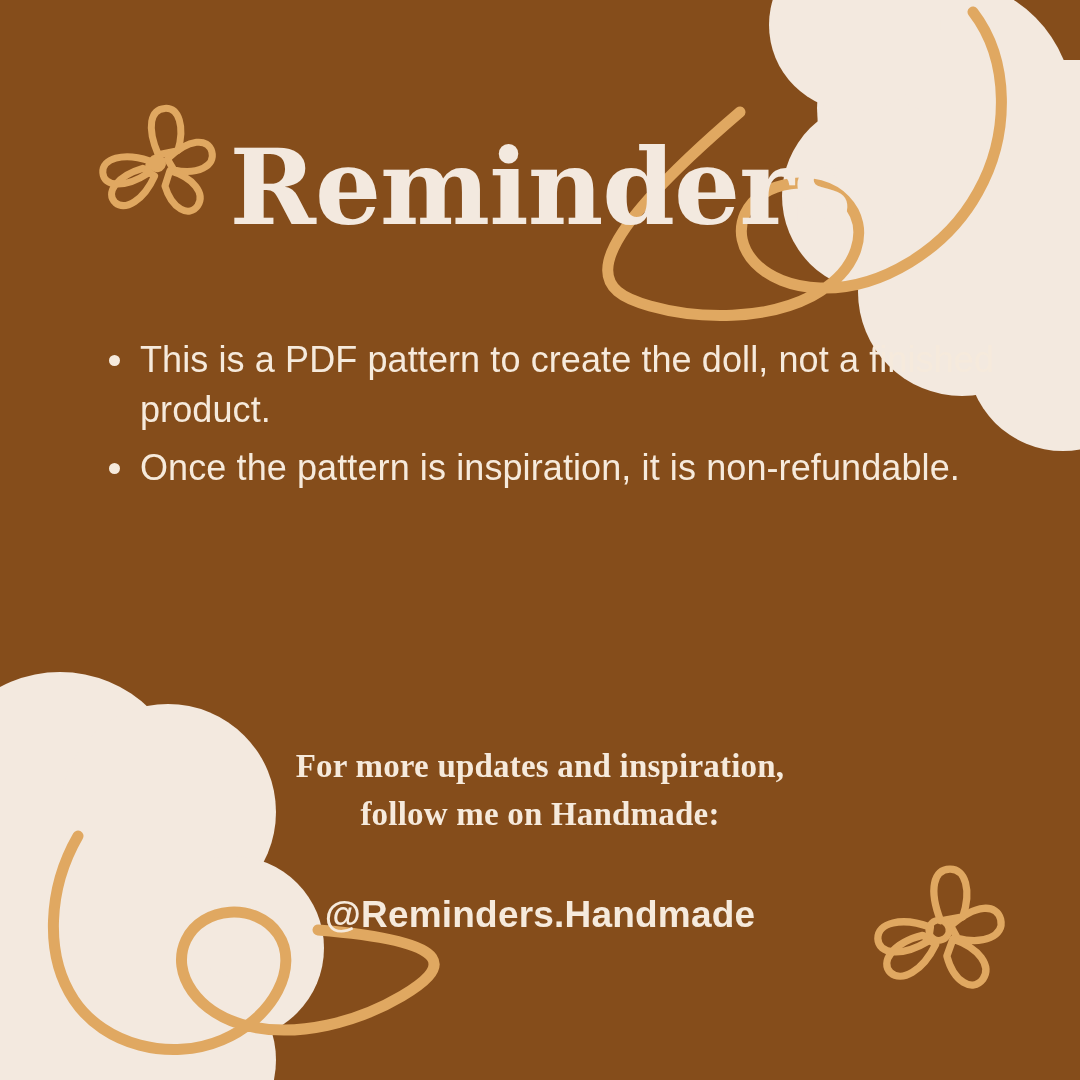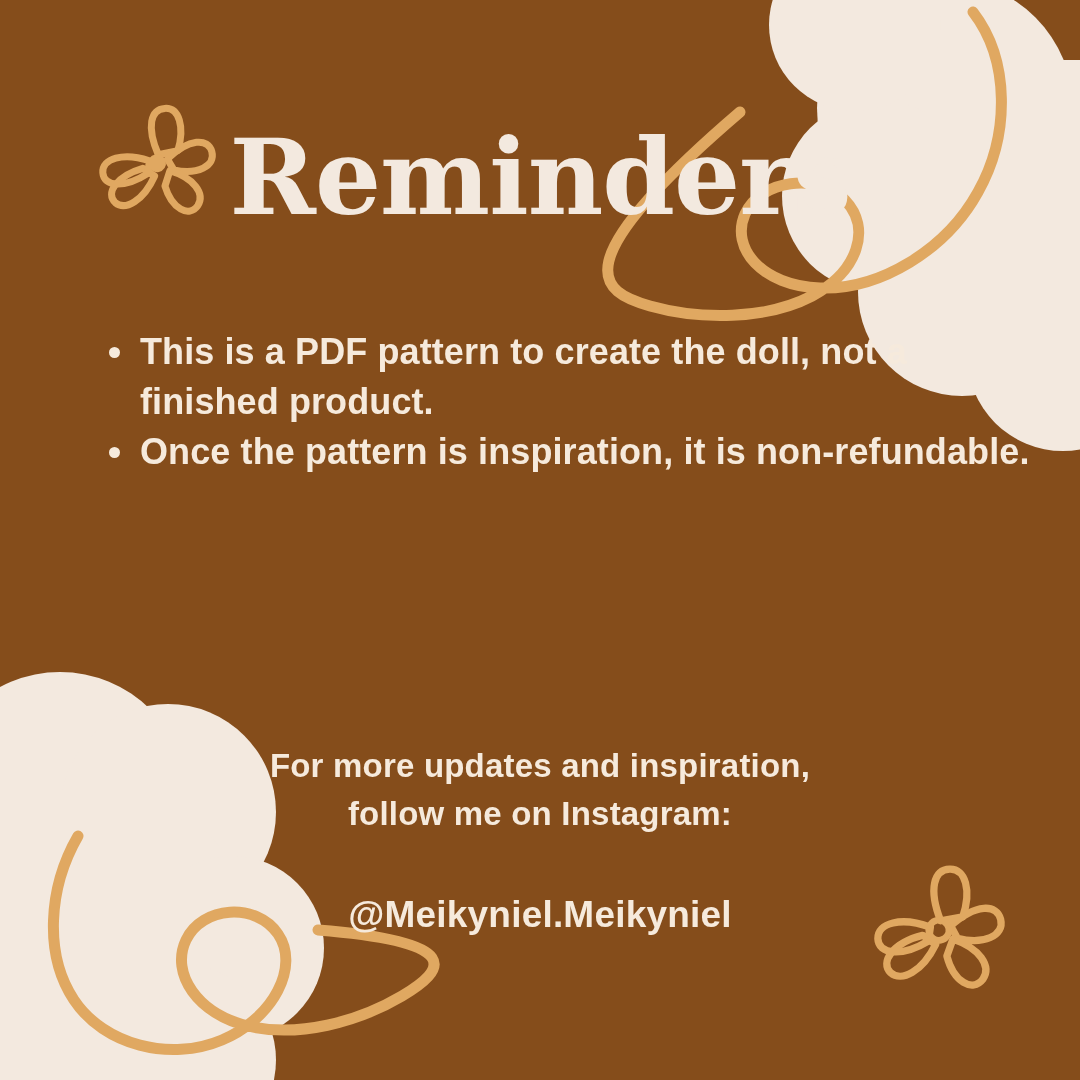--- a/index.html
+++ b/index.html
@@ -26,21 +26,21 @@
     position: absolute;
     inset: 0;
     width: 1080px;
     height: 1080px;
     pointer-events: none;
   }
 
   
   .title-wrap {
     position: absolute;
-    top: 126px;
+    top: 136px;
     left: 0;
     width: 1080px;
     text-align: center;
     z-index: 5;
   }
   .title {
     display: inline-block;
     font-family: "DejaVu Serif", "Liberation Serif", serif;
     font-weight: 700;
     font-size: 104px;
@@ -57,24 +57,24 @@
     left: 100px;
     width: 930px;
     margin: 0;
     padding: 0;
     list-style: none;
     z-index: 5;
   }
   .bullet-item {
     position: relative;
     padding-left: 40px;
-    margin: 0 0 0 0;
+    margin: 8px 0 0 0;
     font-size: 36px;
     line-height: 50px;
-    font-weight: 700;
+    font-weight: 400;
     color: #F6EADC;
     letter-spacing: 0.1px;
   }
   .bullet-item::before {
     content: "";
     position: absolute;
     left: 9px;
     top: 20px;
     width: 11px;
     height: 11px;
@@ -97,20 +97,21 @@
     width: 1080px;
     text-align: center;
     z-index: 5;
   }
   .footer-line {
     font-size: 33px;
     line-height: 48px;
     font-weight: 700;
     color: #F6EADC;
     letter-spacing: 0.2px;
+    font-family: Liberation Serif, serif;
   }
   .handle {
     margin-top: 53px;
     font-size: 37px;
     line-height: 48px;
     font-weight: 700;
     color: #F6EADC;
     letter-spacing: 0.2px;
   }
 </style>
@@ -215,17 +216,17 @@
     <li class="bullet-item">
       <span>This is a PDF pattern to create the doll, not a finished product.</span>
     </li>
     <li class="bullet-item">
       <span>Once the pattern is inspiration, it is non-refundable.</span>
     </li>
   </ul>
 
   <div class="footer">
     <div class="footer-line">For more updates and inspiration,</div>
-    <div class="footer-line">follow me on Instagram:</div>
-    <div class="handle">@Meikyniel.Meikyniel</div>
+    <div class="footer-line">follow me on Handmade:</div>
+    <div class="handle">@Reminders.Handmade</div>
   </div>
 
 </div>
 
 </body></html>

